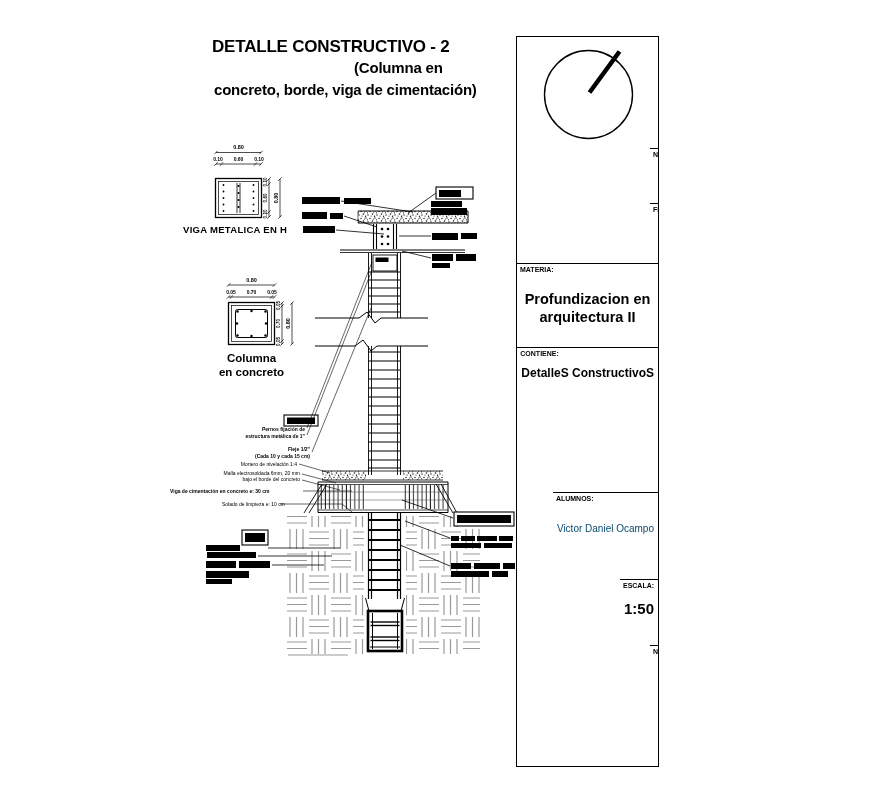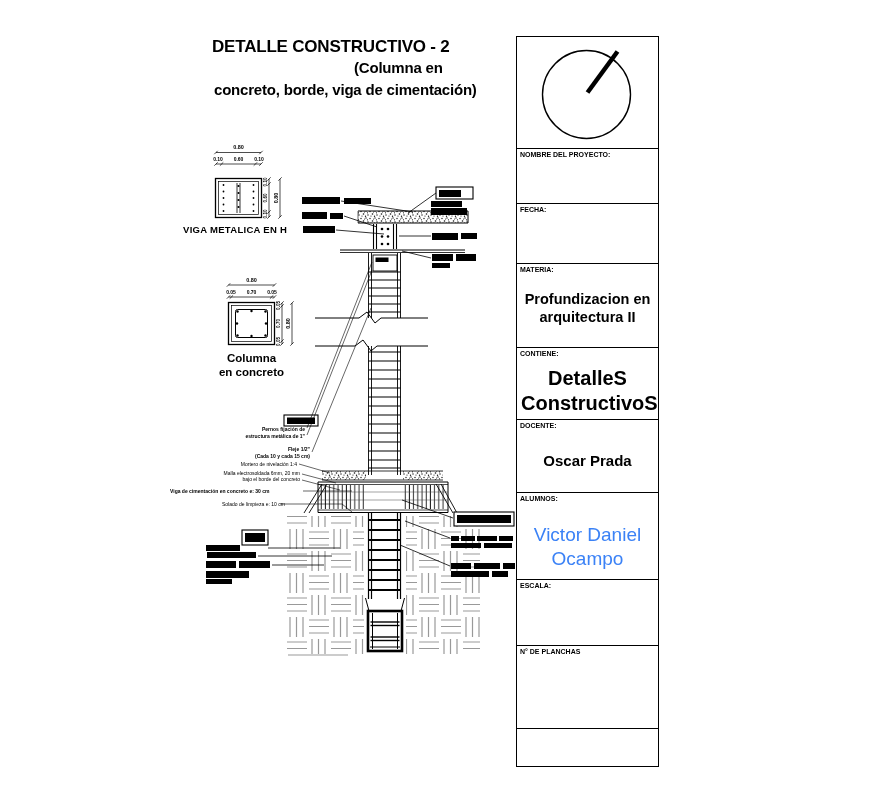--- a/index.html
+++ b/index.html
@@ -9,33 +9,33 @@
     font-family:"Liberation Sans", sans-serif; color:#000; overflow:hidden;
   }
   .abs { position:absolute; }
   .t1 { font-size:17px; font-weight:bold; letter-spacing:-0.2px; }
   .t2 { font-size:15px; font-weight:bold; letter-spacing:-0.2px; }
   svg text { font-family:"Liberation Sans", sans-serif; fill:#000; }
 
   
   #tblock {
     position:absolute; left:516px; top:36px; width:143px; height:731px;
-    border:1.6px solid #000; background:#fff; display:flex; flex-direction:column;
+    border:1.6px solid #000; background:#fff; display:flex; flex-direction:column;align-items:flex-end;
   }
   .tb-row { position:relative; border-top:1.4px solid #000; overflow:hidden; }
   .tb-row:first-child { border-top:none; }
   .tb-label {
     position:absolute; left:3px; top:2px; font-size:7px; font-weight:bold;
     letter-spacing:0; white-space:nowrap;
   }
   .tb-value { width:100%; text-align:center; padding:0 4px; line-height:1.25; }
   .v-materia   { padding-top:26px; font-size:14.5px; font-weight:bold; }
-  .v-contiene  { padding-top:18px; font-size:20px; font-weight:bold; }
+  .v-contiene  { padding-top:18px; font-size:12px; font-weight:bold; }
   .v-docente   { padding-top:32px; font-size:15px;   font-weight:bold; }
-  .v-alumnos   { padding-top:30px; font-size:19px; color:#3b82f6; }
+  .v-alumnos   { padding-top:30px; font-size:10px; color:#0c4a6e; }
   .v-escala    { padding-top:20px; font-size:15px;   font-weight:bold; }
 </style>
 </head>
 <body>
 
 <div id="stage">
 
   <div class="abs t1" style="left:212px; top:37px;">DETALLE CONSTRUCTIVO - 2</div>
   <div class="abs t2" style="left:354px; top:59px;">(Columna en</div>
   <div class="abs t2" style="left:214px; top:81px;">concreto, borde, viga de cimentación)</div>
@@ -418,28 +418,28 @@
     <div class="tb-row" style="height:84px;">
       <div class="tb-label">MATERIA:</div>
       <div class="tb-value v-materia">Profundizacion en arquitectura II</div>
     </div>
     <div class="tb-row" style="height:72px;">
       <div class="tb-label">CONTIENE:</div>
       <div class="tb-value v-contiene">DetalleS ConstructivoS</div>
     </div>
     <div class="tb-row" style="height:73px;">
       <div class="tb-label">DOCENTE:</div>
-      <div class="tb-value v-docente">Oscar Prada</div>
     </div>
     <div class="tb-row" style="height:87px;">
       <div class="tb-label">ALUMNOS:</div>
       <div class="tb-value v-alumnos">Victor Daniel Ocampo</div>
     </div>
     <div class="tb-row" style="height:66px;">
       <div class="tb-label">ESCALA:</div>
+      <div class="tb-value v-escala">1:50</div>
     </div>
     <div class="tb-row" style="height:83px;">
       <div class="tb-label">N° DE PLANCHAS</div>
       <div class="tb-value"></div>
     </div>
     <div class="tb-row" style="flex:1;"></div>
   </div>
 
 </div>
 

